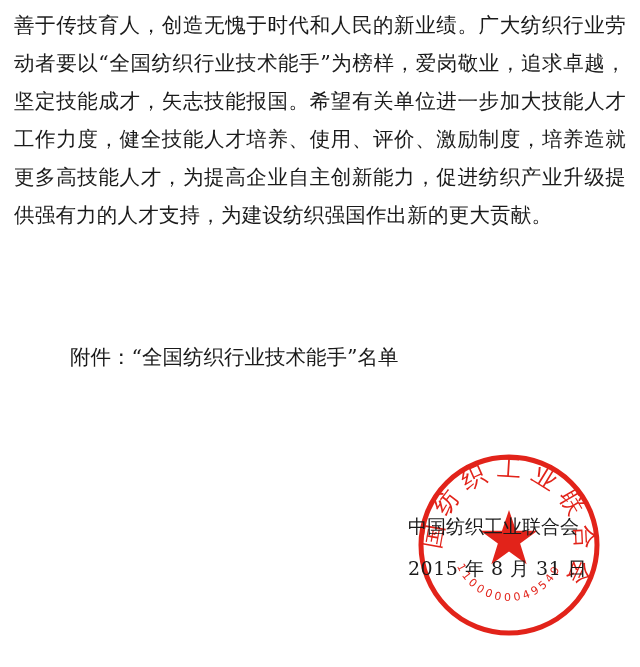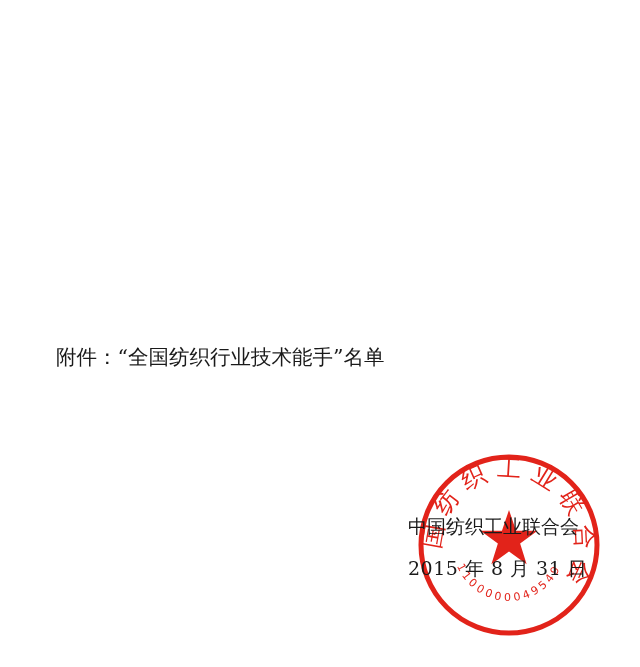--- a/index.html
+++ b/index.html
@@ -33,21 +33,21 @@
     line-height: 38px;
     letter-spacing: 0.2px;
     text-align: justify;
     text-justify: inter-ideograph;
     color: #1a1a1a;
     white-space: pre-wrap;
   }
 
   .attachment-line {
     position: absolute;
-    left: 14px;
+    left: 28px;
     top: 338px;
     width: 612px;
     font-size: 20.5px;
     line-height: 38px;
     text-indent: 42px;
     color: #1a1a1a;
   }
 
   
   .sign-block {
@@ -73,20 +73,21 @@
     z-index: 2;
     pointer-events: none;
   }
   .seal svg { display: block; }
 </style>
 </head>
 <body>
 
 <div class="page">
 
+  <div class="body-text">善于传技育人，创造无愧于时代和人民的新业绩。广大纺织行业劳动者要以“全国纺织行业技术能手”为榜样，爱岗敬业，追求卓越，坚定技能成才，矢志技能报国。希望有关单位进一步加大技能人才工作力度，健全技能人才培养、使用、评价、激励制度，培养造就更多高技能人才，为提高企业自主创新能力，促进纺织产业升级提供强有力的人才支持，为建设纺织强国作出新的更大贡献。</div>
 
   <div class="attachment-line">附件：“全国纺织行业技术能手”名单</div>
 
   <div class="seal">
     <svg width="186" height="186" viewBox="0 0 186 186" xmlns="http://www.w3.org/2000/svg">
       <defs>
         <path id="ringpath" d="M 93,93 m -68,0 a 68,68 0 1,1 136,0 a 68,68 0 1,1 -136,0"></path>
         <path id="codepath" d="M 93,93 m -56,0 a 56,56 0 1,0 112,0"></path>
       </defs>
       <circle cx="93" cy="93" r="88" fill="none" stroke="#e2231a" stroke-width="5"></circle>

